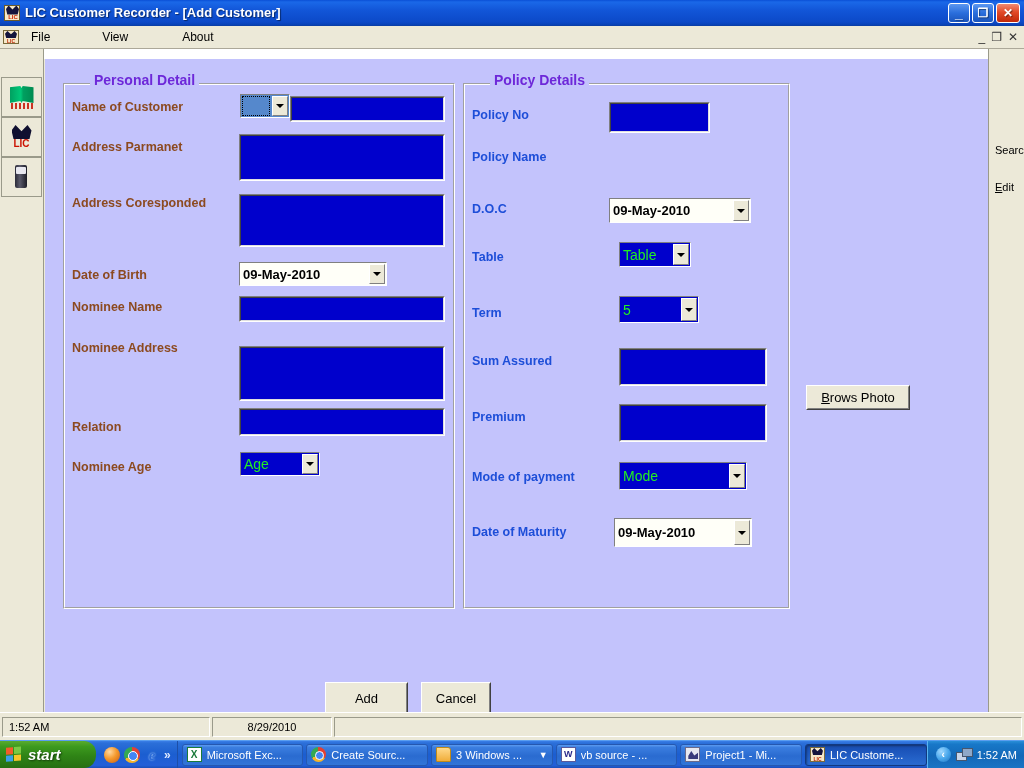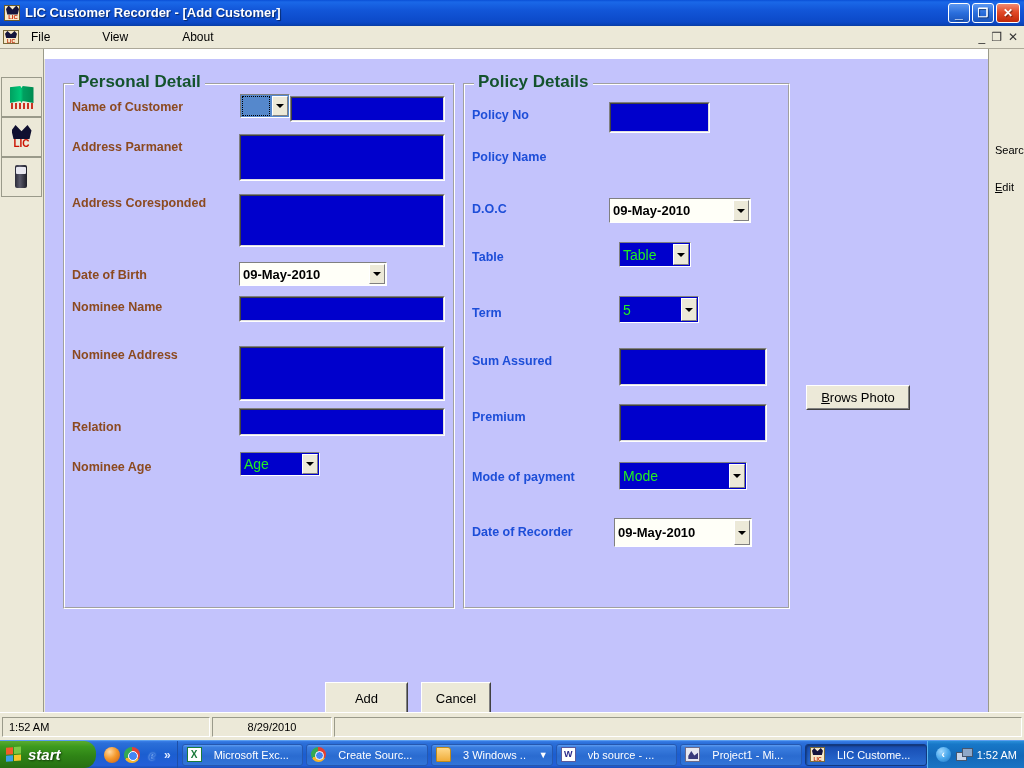--- a/index.html
+++ b/index.html
@@ -164,23 +164,23 @@
     border-right-color: #ffffff; border-bottom-color: #ffffff;
     background: transparent;
   }
   .group .inner {
     position: absolute; inset: 0;
     border: 1px solid #ffffff;
     border-right-color: #a0a0a0; border-bottom-color: #a0a0a0;
     pointer-events: none;
   }
   .group-title {
-    position: absolute; top: -12px; left: 10px;
+    position: absolute; top: -12px; left: 26px;
     background: #c3c3fc; padding: 0 4px;
-    font-size: 17px; font-weight: bold; color: #14532d;
+    font-size: 14px; font-weight: bold; color: #6d28d9;
     font-family: "Liberation Sans", sans-serif; white-space: nowrap;
   }
   #grp-personal { left: 18px; top: 24px; width: 392px; height: 526px; }
   #grp-policy   { left: 418px; top: 24px; width: 327px; height: 526px; }
 
   
   .lbl {
     position: absolute; font-size: 12.5px; font-weight: bold;
     white-space: nowrap; line-height: 14px;
   }
@@ -304,21 +304,21 @@
     border-radius:50%; background:#4285f4; border:1px solid #fff; }
   .ql.ie { background: transparent; color:#2a6ad8; font-size:15px; font-weight:bold;
     font-style: italic; font-family:"Liberation Serif", serif; line-height:16px; text-align:center;
     text-shadow: 0 0 2px #bfe0ff; }
   .ql-chev { color:#dfeaff; font-size: 12px; font-weight: bold; }
   .tasks { flex: 1 1 auto; display: flex; align-items: center; gap: 3px; padding-left: 4px; min-width: 0; }
   .task {
     height: 22px; flex: 0 1 134px; min-width: 0;
     background: linear-gradient(180deg,#5c9bf0 0%,#3b7ee0 12%,#2a6bd0 55%,#3275d8 100%);
     border: 1px solid #2558b0; border-radius: 3px;
-    display: flex; align-items: center; gap: 12px; padding: 0 4px;
+    display: flex; align-items: center; gap: 5px; padding: 0 4px;
     color: #ffffff; font-size: 11px; overflow: hidden;
   }
   .task.active {
     background: linear-gradient(180deg,#1b4ca8 0%,#1a52b8 20%,#2462c8 70%,#2a6ad0 100%);
     border-color: #12397f;
     box-shadow: inset 1px 1px 2px rgba(0,0,0,.35);
   }
   .task .tlabel { white-space: nowrap; overflow: hidden; text-overflow: clip; }
   .task .tico { width: 15px; height: 15px; flex: none; position: relative; }
   .tico.excel { background:#ffffff; border:1px solid #1a7a3a; }
@@ -443,21 +443,21 @@
         <div class="combo date" style="left:175px; top:178px; width:148px; height:24px;">
           <div class="ctext">09-May-2010</div>
           <div class="arrow"></div>
         </div>
 
         <div class="lbl brown" style="left:8px; top:216px;">Nominee Name</div>
         <div class="tbox" style="left:175px; top:212px; width:206px; height:26px;">
           <div class="in2"></div>
         </div>
 
-        <div class="lbl brown" style="left:8px; top:264px;">Nominee Address</div>
+        <div class="lbl brown" style="left:8px; top:257px;">Nominee Address</div>
         <div class="tbox" style="left:175px; top:262px; width:206px; height:55px;">
           <div class="in2"></div>
         </div>
 
         <div class="lbl brown" style="left:8px; top:336px;">Relation</div>
         <div class="tbox" style="left:175px; top:324px; width:206px; height:28px;">
           <div class="in2"></div>
         </div>
 
         <div class="lbl brown" style="left:8px; top:376px;">Nominee Age</div>
@@ -506,21 +506,21 @@
         <div class="tbox" style="left:155px; top:320px; width:148px; height:38px;">
           <div class="in2"></div>
         </div>
 
         <div class="lbl mauve" style="left:8px; top:386px;">Mode of payment</div>
         <div class="combo" style="left:155px; top:378px; width:128px; height:28px;">
           <div class="ctext">Mode</div>
           <div class="arrow"></div>
         </div>
 
-        <div class="lbl mauve" style="left:8px; top:441px;">Date of Recorder</div>
+        <div class="lbl mauve" style="left:8px; top:441px;">Date of Maturity</div>
         <div class="combo date" style="left:150px; top:434px; width:138px; height:29px;">
           <div class="ctext">09-May-2010</div>
           <div class="arrow"></div>
         </div>
       </div>
 
       <div class="btn" style="left:761px; top:326px; width:104px; height:25px;">
         <div class="i2"></div>
         <span><u>B</u><span>rows Photo</span></span>
       </div>

